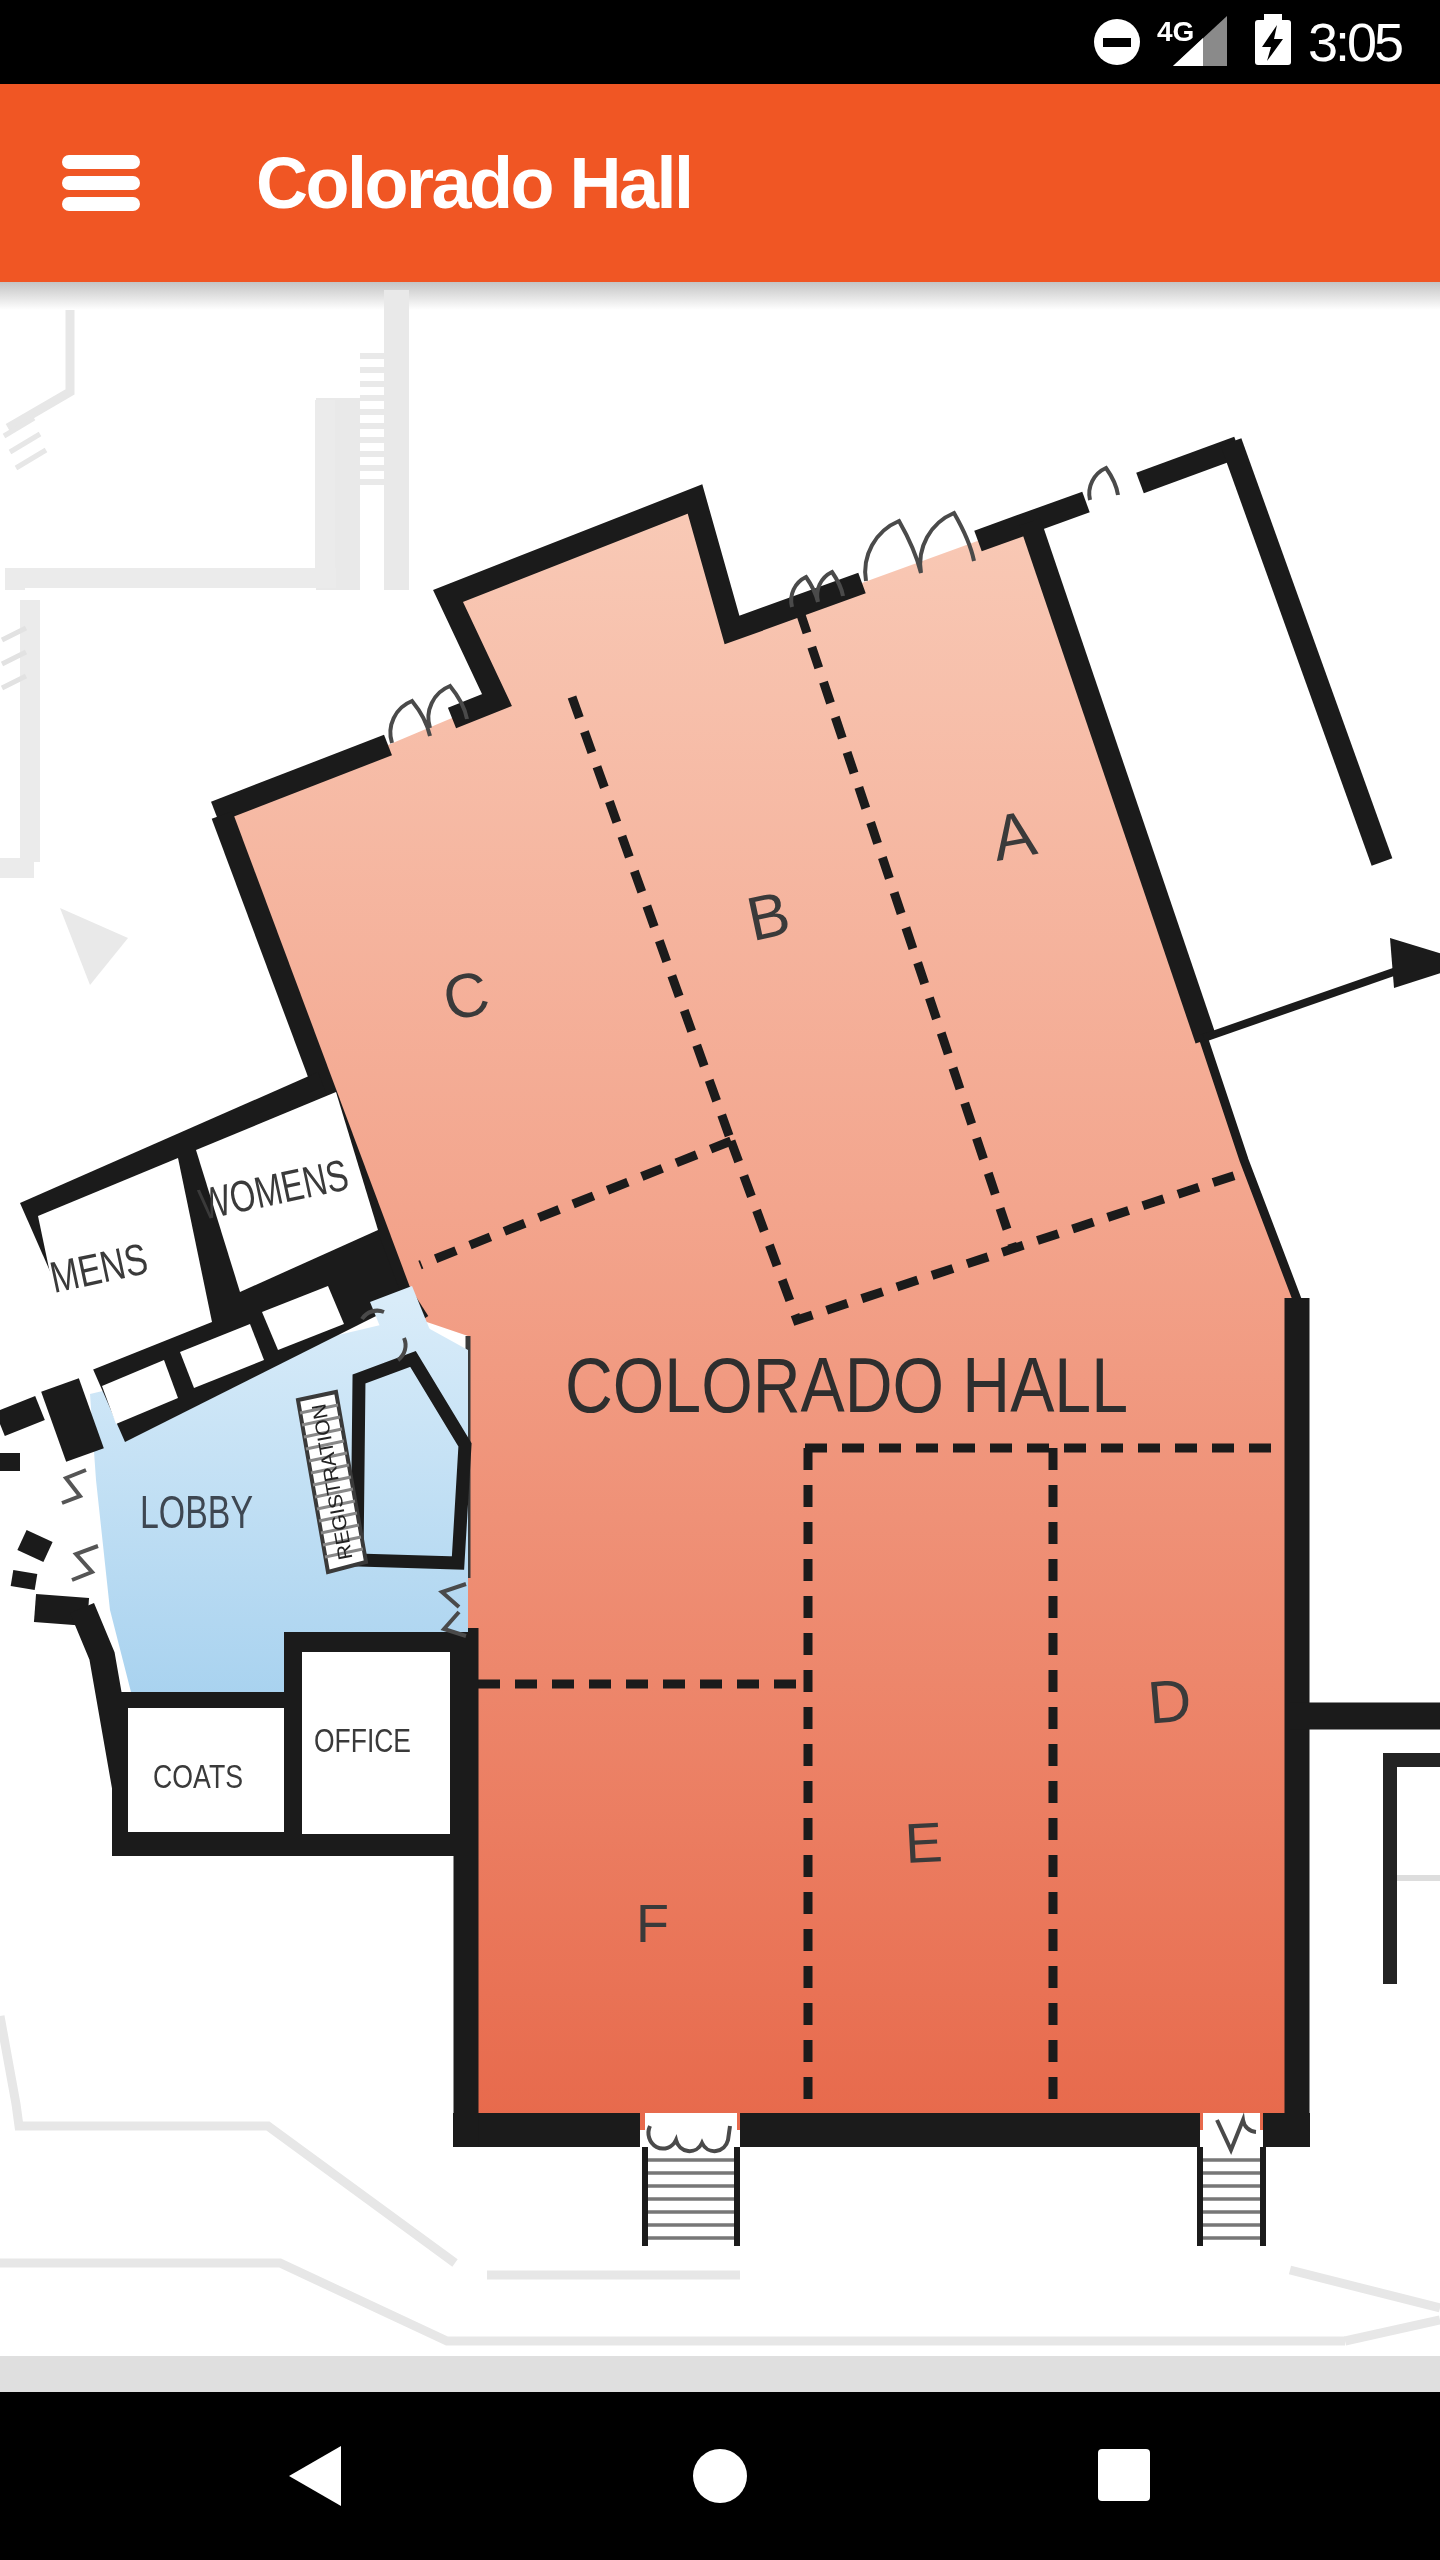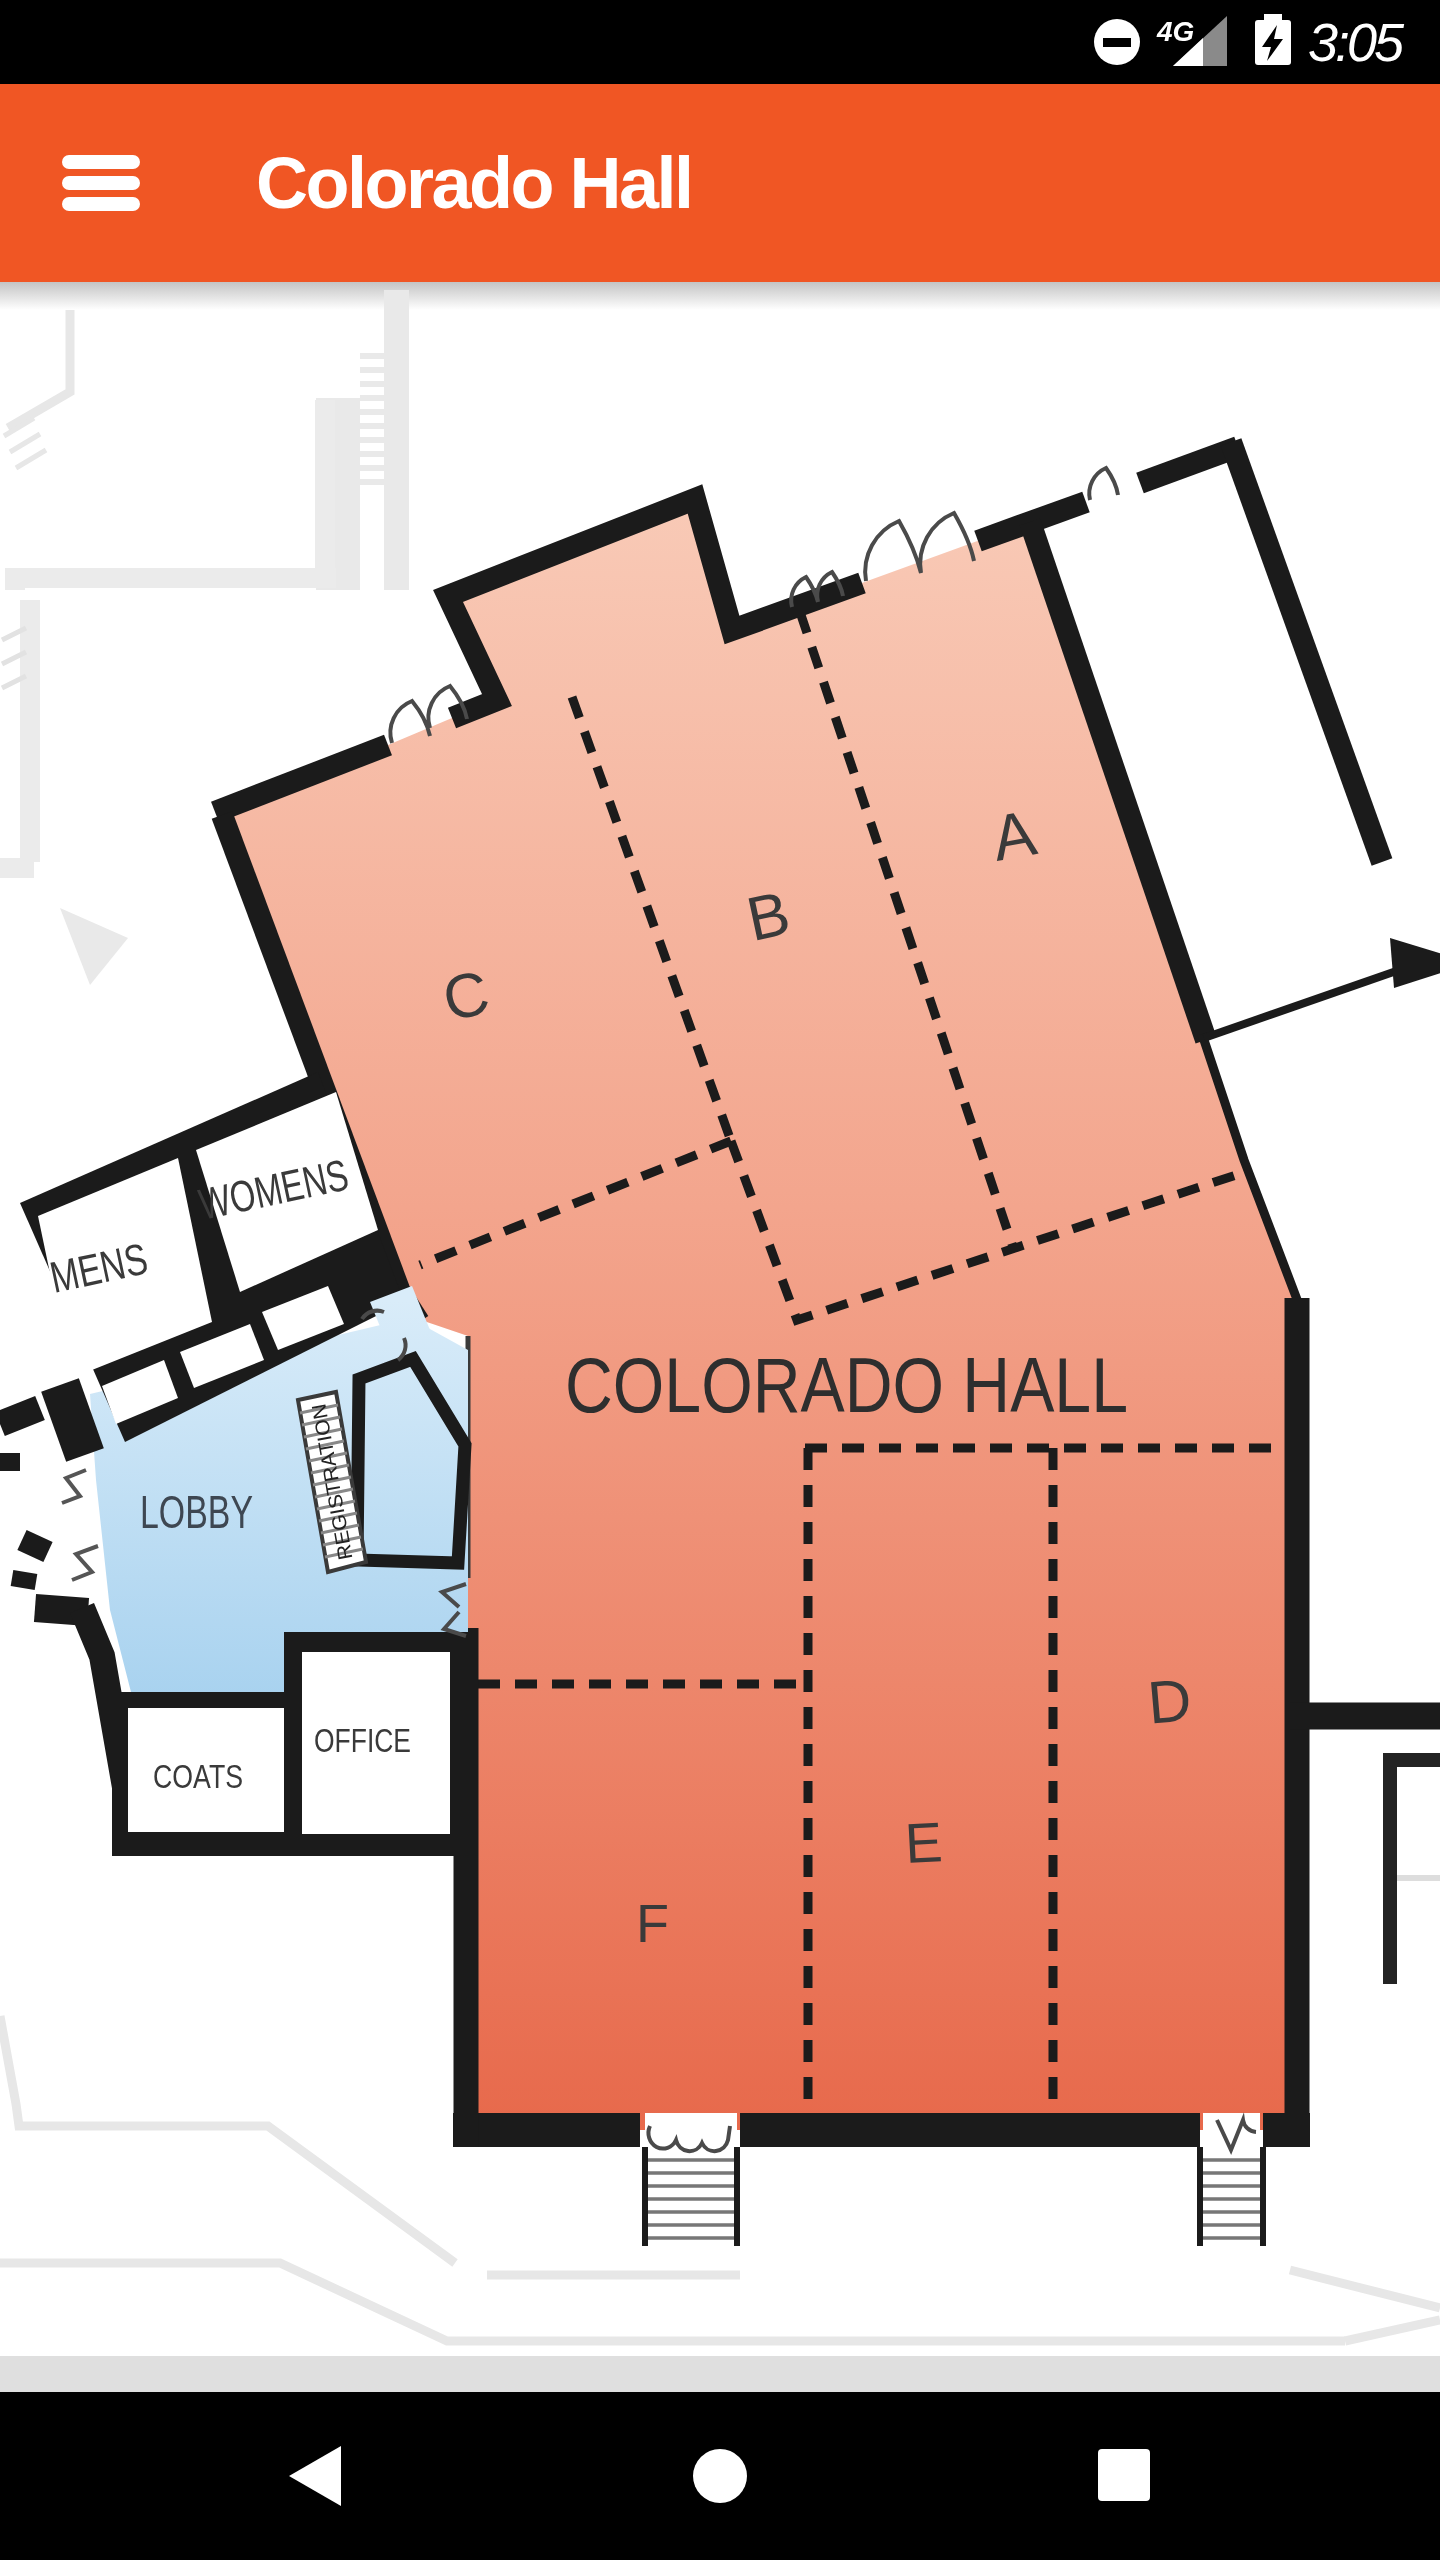--- a/index.html
+++ b/index.html
@@ -1,18 +1,18 @@
 <!DOCTYPE html>
 <html><head>
 <meta charset="utf-8">
 <style>
   html,body{margin:0;padding:0;}
   body{width:1440px;height:2560px;position:relative;background:#fff;overflow:hidden;
        font-family:"Liberation Sans", sans-serif;}
-  #statusbar{position:absolute;left:0;top:0;width:1440px;height:84px;background:#000;font-style:italic;}
+  #statusbar{position:absolute;left:0;top:0;width:1440px;height:84px;background:#000;}
   #appbar{position:absolute;left:0;top:84px;width:1440px;height:198px;background:#F05624;}
   #appshadow{position:absolute;left:0;top:282px;width:1440px;height:26px;
        background:linear-gradient(to bottom, rgba(0,0,0,0.30), rgba(0,0,0,0));}
   #title{position:absolute;left:256px;top:142px;color:#fff;font-size:72px;font-weight:bold;letter-spacing:-2.5px;}
   .hbar{position:absolute;left:62px;width:78px;height:14px;background:#fff;border-radius:7px;}
   #map{position:absolute;left:0;top:282px;width:1440px;height:2110px;}
   #grayband{position:absolute;left:0;top:2356px;width:1440px;height:36px;background:#DFDFDF;}
   #navbar{position:absolute;left:0;top:2392px;width:1440px;height:168px;background:#000;}
 </style>
 </head>

